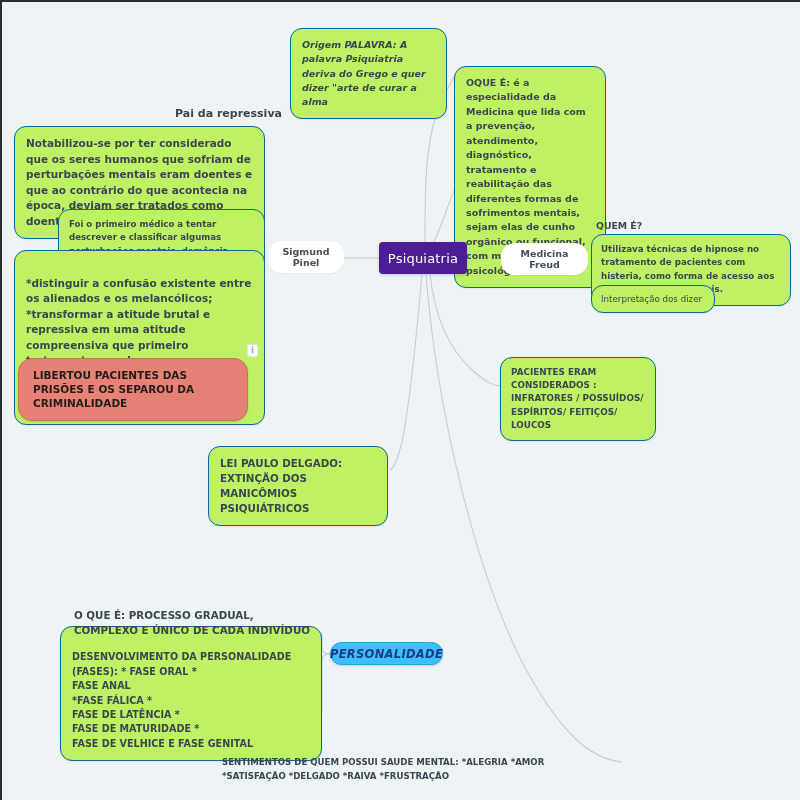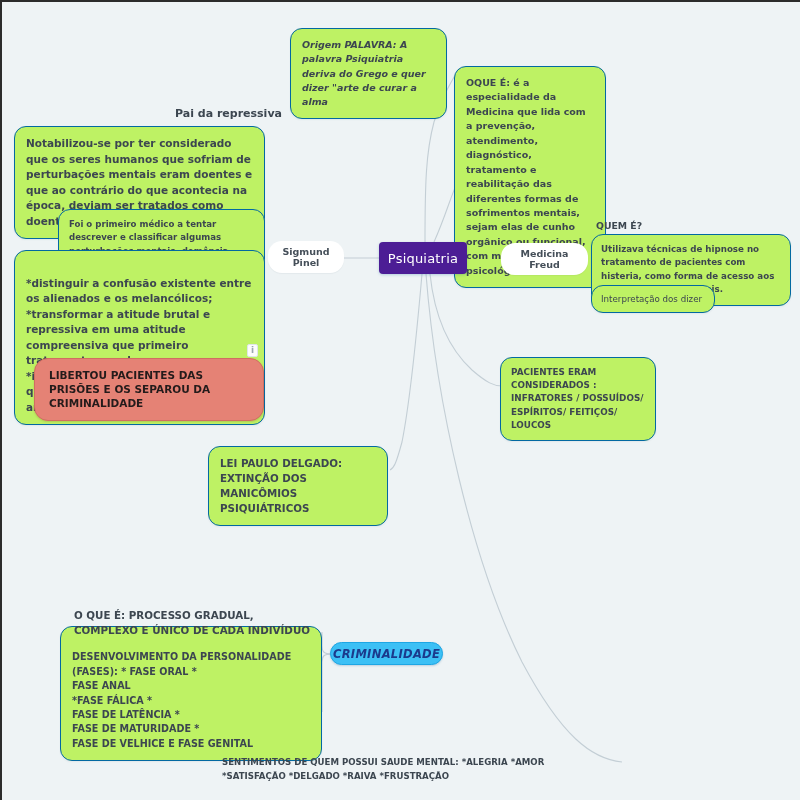--- a/index.html
+++ b/index.html
@@ -154,21 +154,21 @@
 
   <div class="node card bold" style="left:12px;top:248px;width:251px;padding:9px 11px;font-size:10.5px;line-height:1.48;white-space:pre-line;">
     <span>*distinguir a confusão existente entre os alienados e os melancólicos;
 *transformar a atitude brutal e repressiva em uma atitude compreensiva que primeiro tratamento moral;
 *introduzir no tratamento princípios que reduzem a importância da lesão anatômica.</span>
   </div>
   <div class="info-dot" style="left:245px;top:342px;">
     <span>i</span>
   </div>
 
-  <div class="node red-pill" style="left:32px;top:356px;width:230px;">
+  <div class="node red-pill" style="left:16px;top:356px;width:230px;">
     <span>LIBERTOU PACIENTES DAS PRISÕES E OS SEPAROU DA CRIMINALIDADE</span>
   </div>
 
   <div class="node pill" style="left:266px;top:239px;width:76px;font-size:9.5px;padding:5px 6px;">
     <span>Sigmund Pinel</span>
   </div>
 
   <div class="node center-node" style="left:377px;top:240px;width:88px;height:32px;">
     <span>Psiquiatria</span>
   </div>
@@ -207,21 +207,21 @@
 FASE DE MATURIDADE           *
 FASE DE VELHICE E FASE GENITAL</span>
   </div>
 
   <div class="node bare" style="left:72px;top:591px;width:300px;font-size:10.3px;line-height:1.48;white-space:pre-line;">
     <span>O QUE É:  PROCESSO GRADUAL,
    COMPLEXO E ÚNICO DE CADA INDIVÍDUO</span>
   </div>
 
   <div class="node blue-pill" style="left:328px;top:640px;width:113px;height:23px;">
-    <span>CRIMINALIDADE</span>
+    <span>PERSONALIDADE</span>
   </div>
 
   <div class="node bare" style="left:220px;top:741px;width:480px;font-size:8.6px;line-height:1.55;white-space:pre-line;">
     <span>SENTIMENTOS DE QUEM POSSUI SAUDE MENTAL:   *ALEGRIA                       *AMOR
 *SATISFAÇÃO                            *DELGADO                         *RAIVA            *FRUSTRAÇÃO</span>
   </div>
 
 </div>
 
 </body></html>

